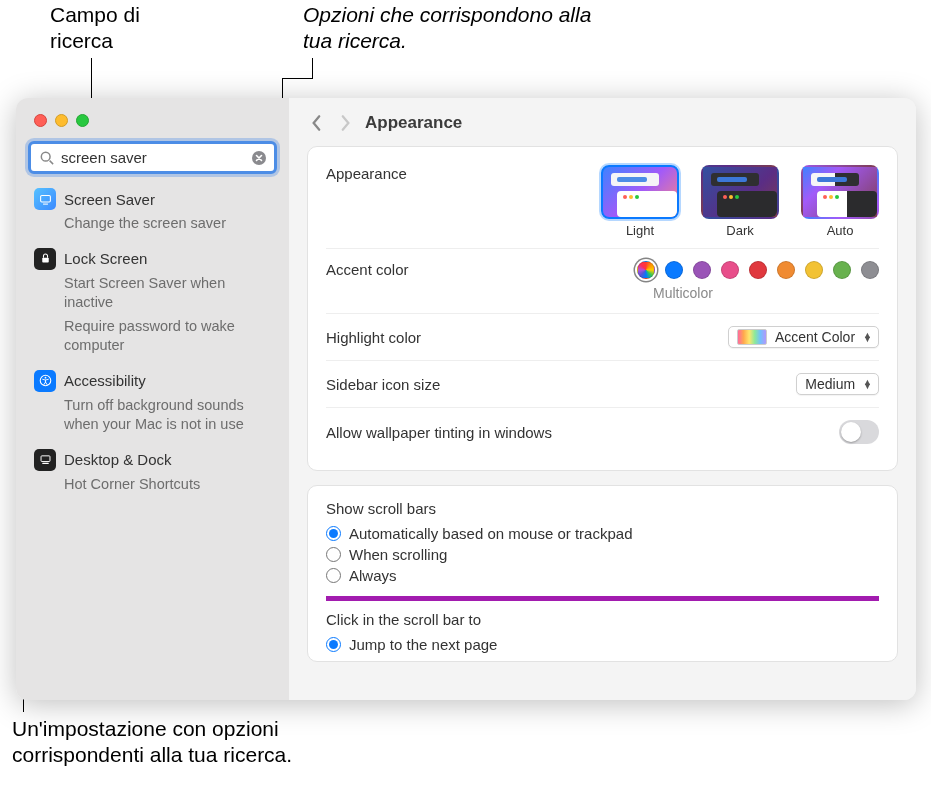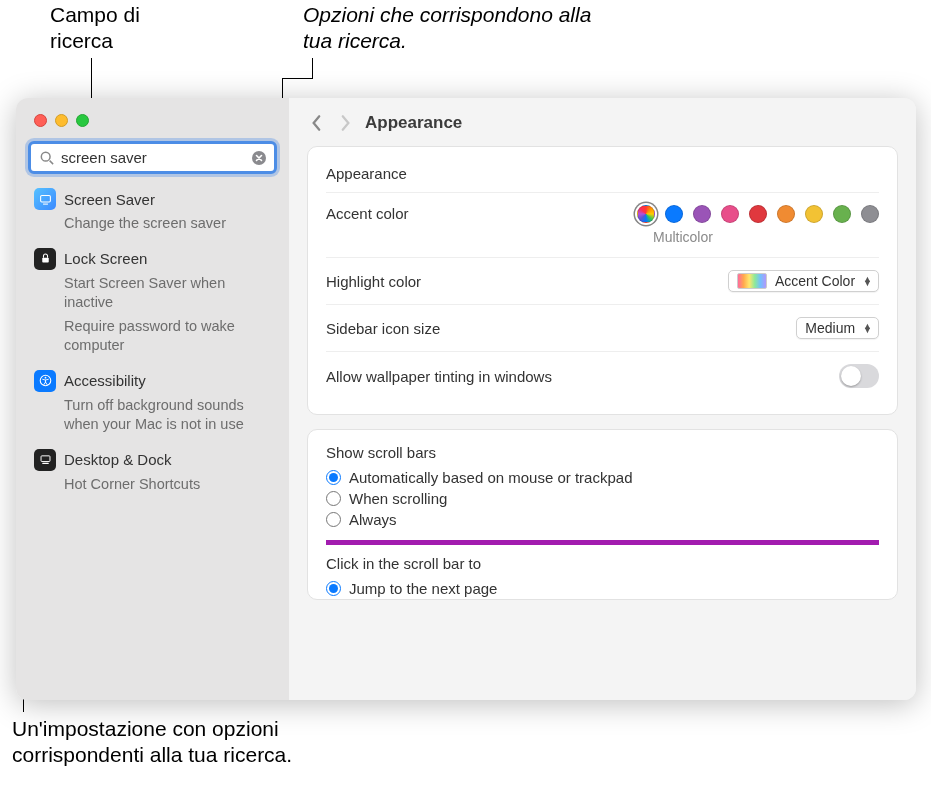--- a/index.html
+++ b/index.html
@@ -259,20 +259,43 @@
       </div>
       <div class="page-title">Appearance</div>
     </div>
 
     <div class="content-body">
 
       <div class="panel">
 
         <div class="appearance-row">
           <div class="row-label">Appearance</div>
+          <div class="thumbs">
+            <div class="thumb-col">
+              <div class="thumb tlight selected">
+                  <div class="win-mock w1"></div>
+                  <div class="win-mock w2"></div>
+                </div>
+              <div class="thumb-label">Light</div>
+            </div>
+            <div class="thumb-col">
+              <div class="thumb tdark">
+                  <div class="win-mock w1"></div>
+                  <div class="win-mock w2"></div>
+                </div>
+              <div class="thumb-label">Dark</div>
+            </div>
+            <div class="thumb-col">
+              <div class="thumb tauto">
+                  <div class="win-mock w1"></div>
+                  <div class="win-mock w2"></div>
+                </div>
+              <div class="thumb-label">Auto</div>
+            </div>
+          </div>
         </div>
 
         <div class="accent-row">
           <div>
             <div class="row-label">Accent color</div>
           </div>
           <div style="text-align:left;">
             <div class="accent-swatches" id="accent-swatches">
                 <div class="swatch multi sel"></div>
                 <div class="swatch" style="background: rgb(10, 122, 255);"></div>
@@ -311,21 +334,21 @@
           </div>
         </div>
 
         <div class="row">
           <div class="row-label">Allow wallpaper tinting in windows</div>
           <div class="toggle"></div>
         </div>
 
       </div>
 
-      <div class="panel" style="padding-bottom:0;">
+      <div class="panel" style="padding-bottom:6px;">
         <div class="section-title">Show scroll bars</div>
         <div class="radio-group" id="scrollbars-group">
             <label>
               <input type="radio" name="scrollbars" checked="" style="">
               <span>Automatically based on mouse or trackpad</span>
             </label>
             <label>
               <input type="radio" name="scrollbars" style="">
               <span>When scrolling</span>
             </label>

